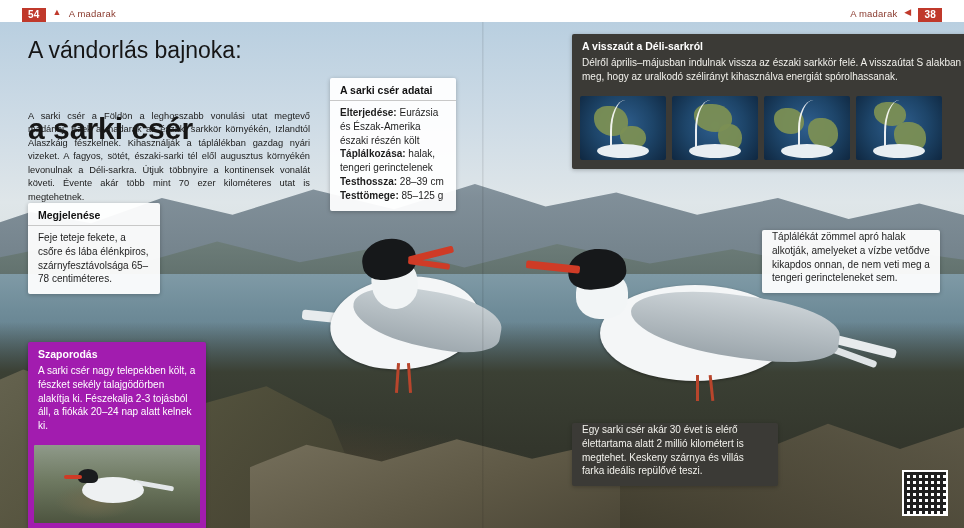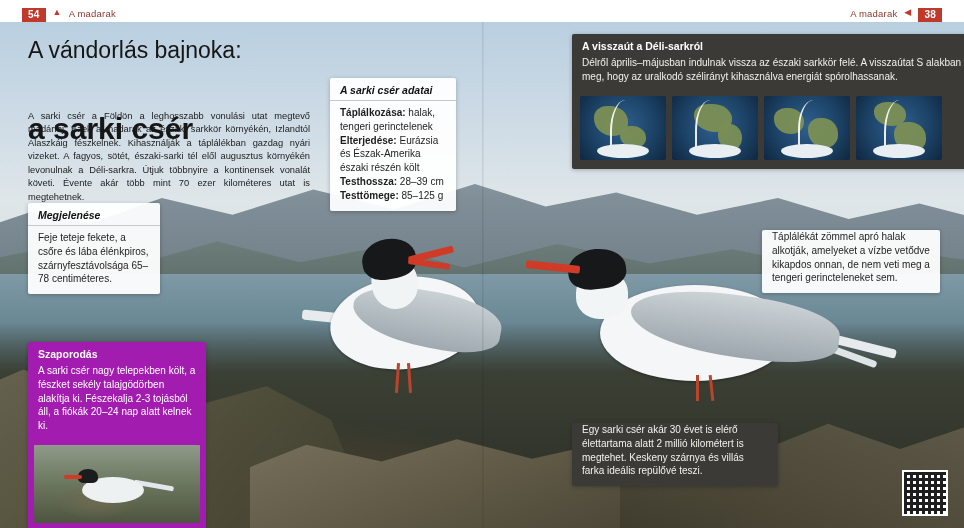--- a/index.html
+++ b/index.html
@@ -152,21 +152,21 @@
   }
   .box .box-body {
     font-size: 10px;
     line-height: 1.38;
     padding: 0 10px 8px 10px;
   }
   .box.light {
     background: rgba(255,255,255,.94);
     color: #1d1d1d;
   }
-  .box.light .box-title { color: #111; border-bottom: 1px solid #c8c8c8; margin: 0 0 5px 0; padding-bottom: 4px; font-style: italic; }
+  .box.light .box-title { color: #111; border-bottom: 1px solid #c8c8c8; margin: 0 0 5px 0; padding-bottom: 4px; }
   .box.green { background: #a21caf; color: #fff; }
   .box.green .box-title { color: #ffffff; }
   .box.dark { background: #3b3a36; color: #f2f1ec; }
   .box.dark .box-title { color: #ffffff; }
 
   
   #box-data      { left: 330px; top: 78px;  width: 126px; }
   #box-megjelen  { left: 28px;  top: 203px; width: 132px; }
   #box-szaporod  { left: 28px;  top: 342px; width: 178px; }
   #box-taplal    { left: 762px; top: 230px; width: 178px; }
@@ -319,24 +319,24 @@
     <div class="l1">A vándorlás bajnoka:</div>
     <div class="l2">a sarki csér</div>
   </div>
 
   <div id="intro">A sarki csér a Földön a leghosszabb vonulási utat megtevő madárfaj. Ezek a madarak az északi sarkkör környékén, Izlandtól Alaszkáig fészkelnek. Kihasználják a táplálékban gazdag nyári vizeket. A fagyos, sötét, északi-sarki tél elől augusztus környékén levonulnak a Déli-sarkra. Útjuk többnyire a kontinensek vonalát követi. Évente akár több mint 70 ezer kilométeres utat is megtehetnek.</div>
 
   <div class="box light" id="box-data">
     <div class="box-title">A sarki csér adatai</div>
     <div class="box-body">
       <div>
+        <b>Elterjedése:</b><span> Eurázsia és Észak-Amerika északi részén költ</span>
+      </div>
+      <div>
         <b>Táplálkozása:</b><span> halak, tengeri gerinctelenek</span>
-      </div>
-      <div>
-        <b>Elterjedése:</b><span> Eurázsia és Észak-Amerika északi részén költ</span>
       </div>
       <div>
         <b>Testhossza:</b><span> 28–39 cm</span>
       </div>
       <div>
         <b>Testtömege:</b><span> 85–125 g</span>
       </div>
     </div>
   </div>
 

